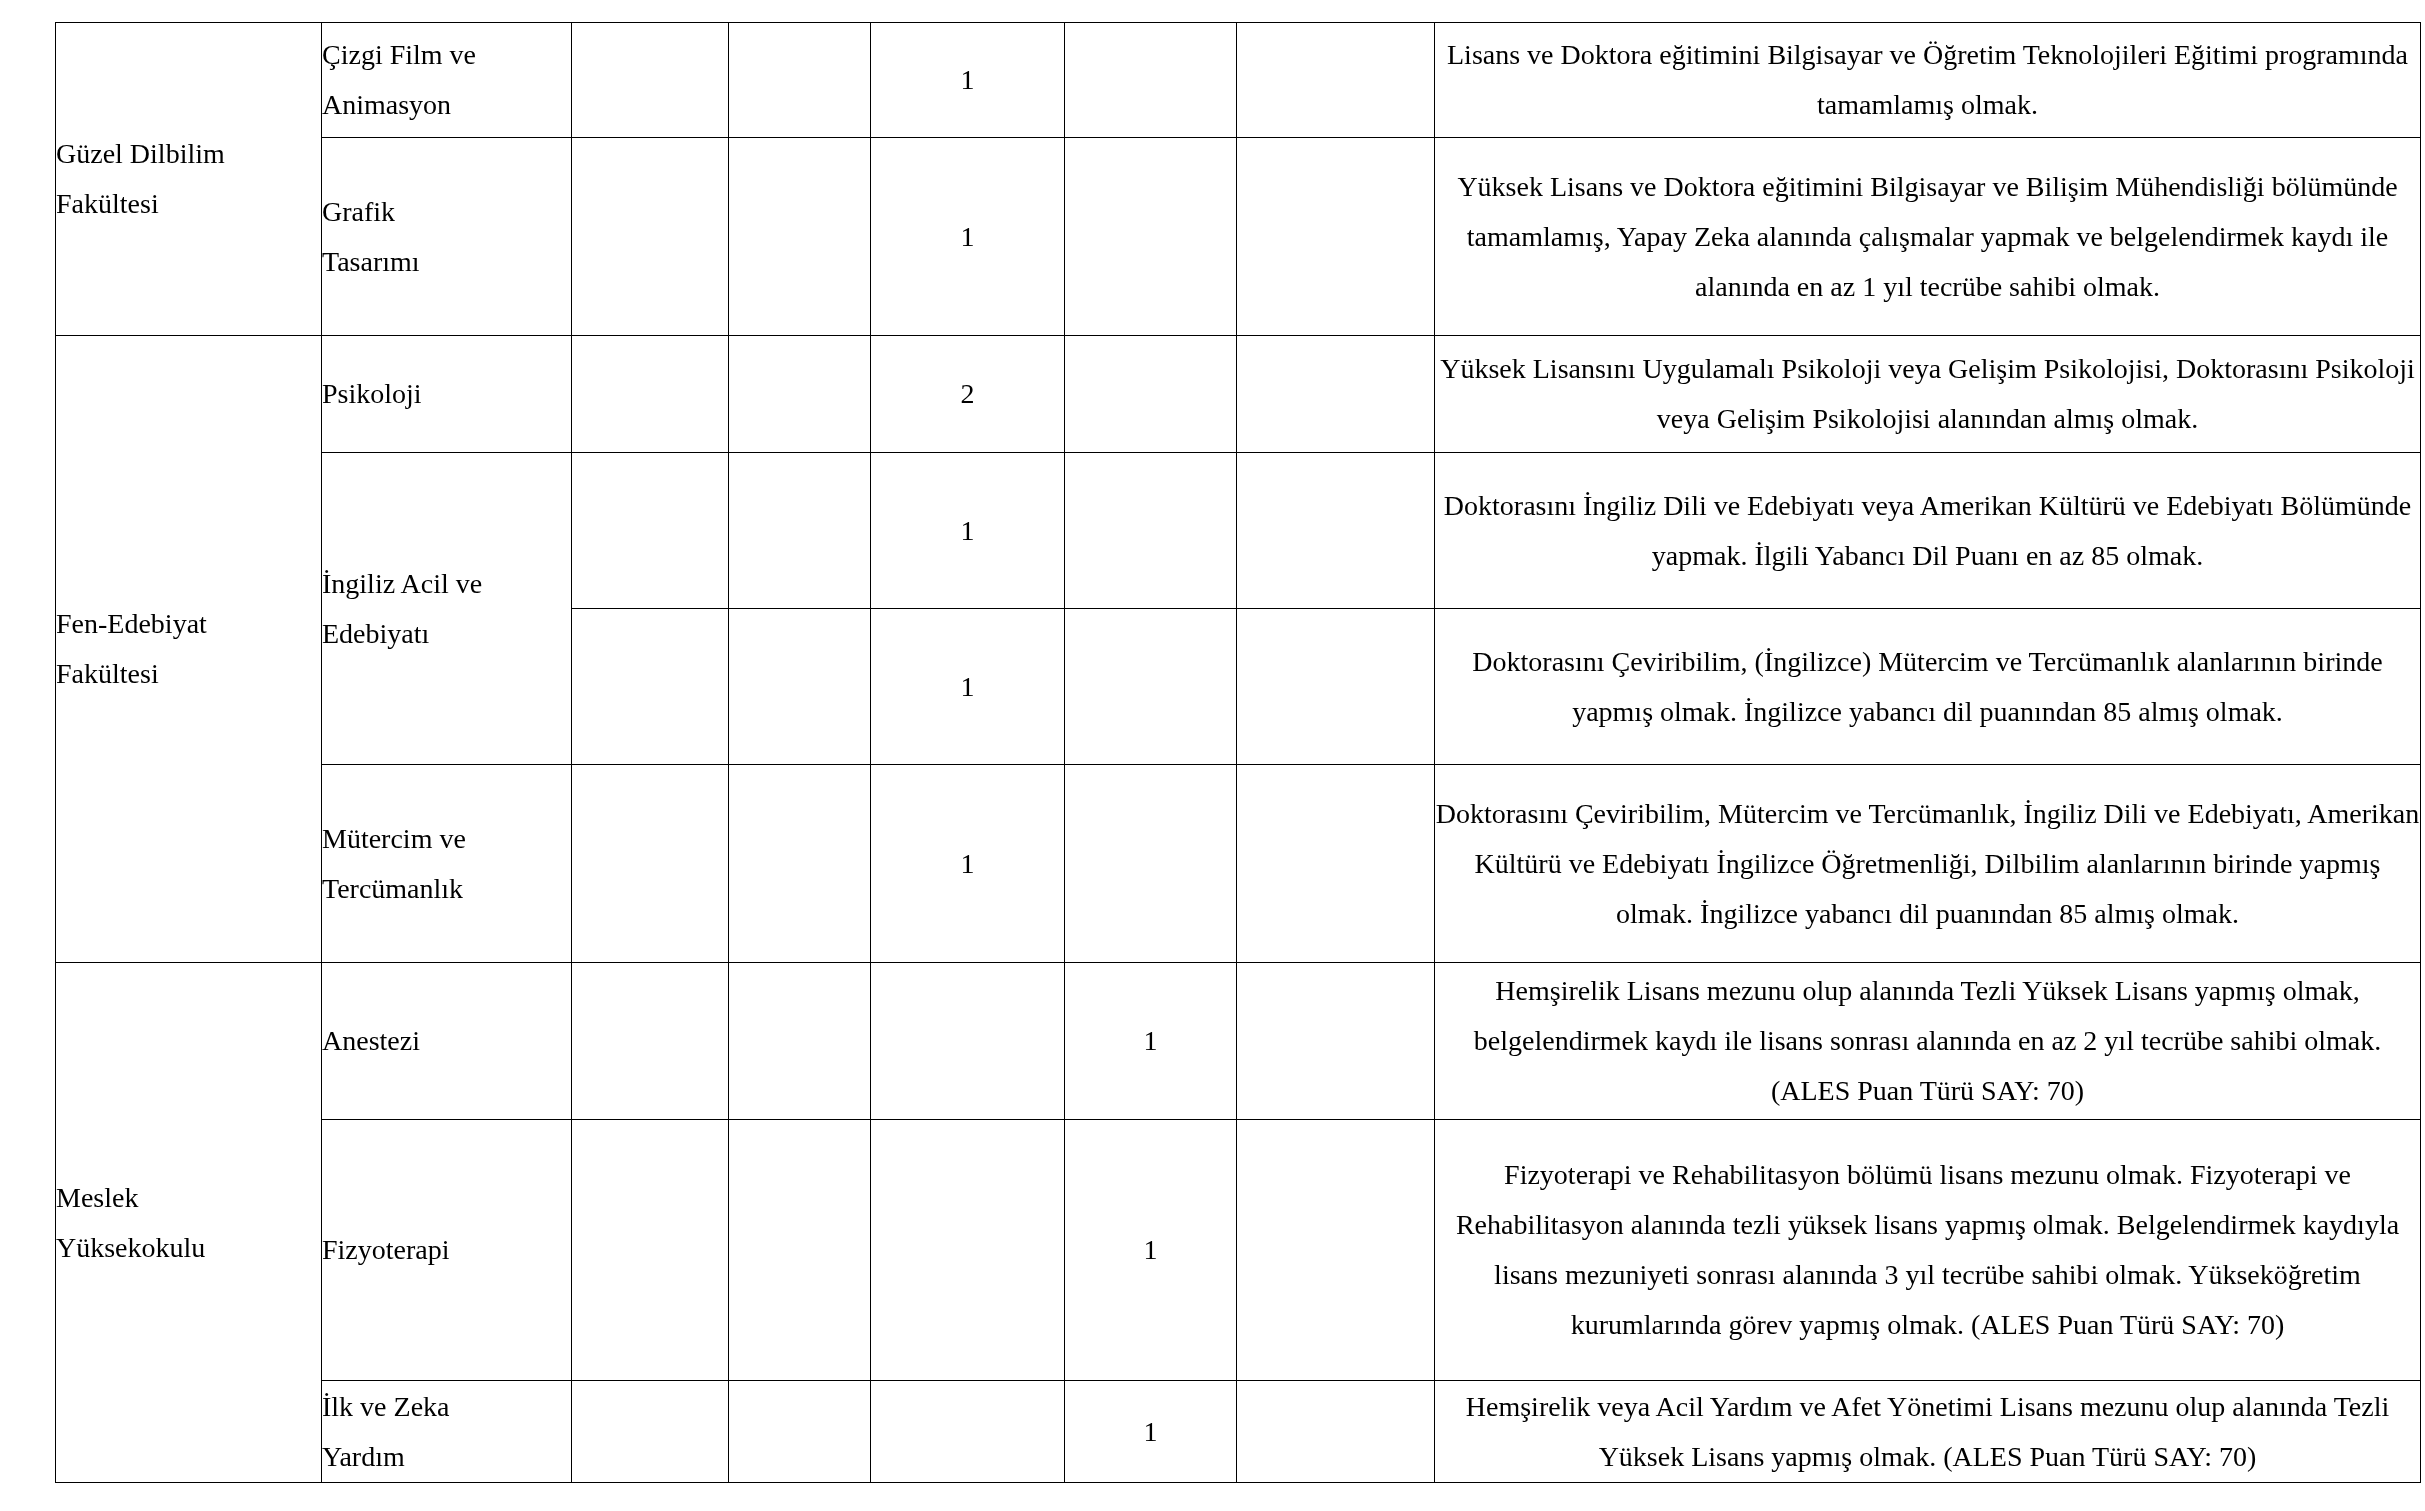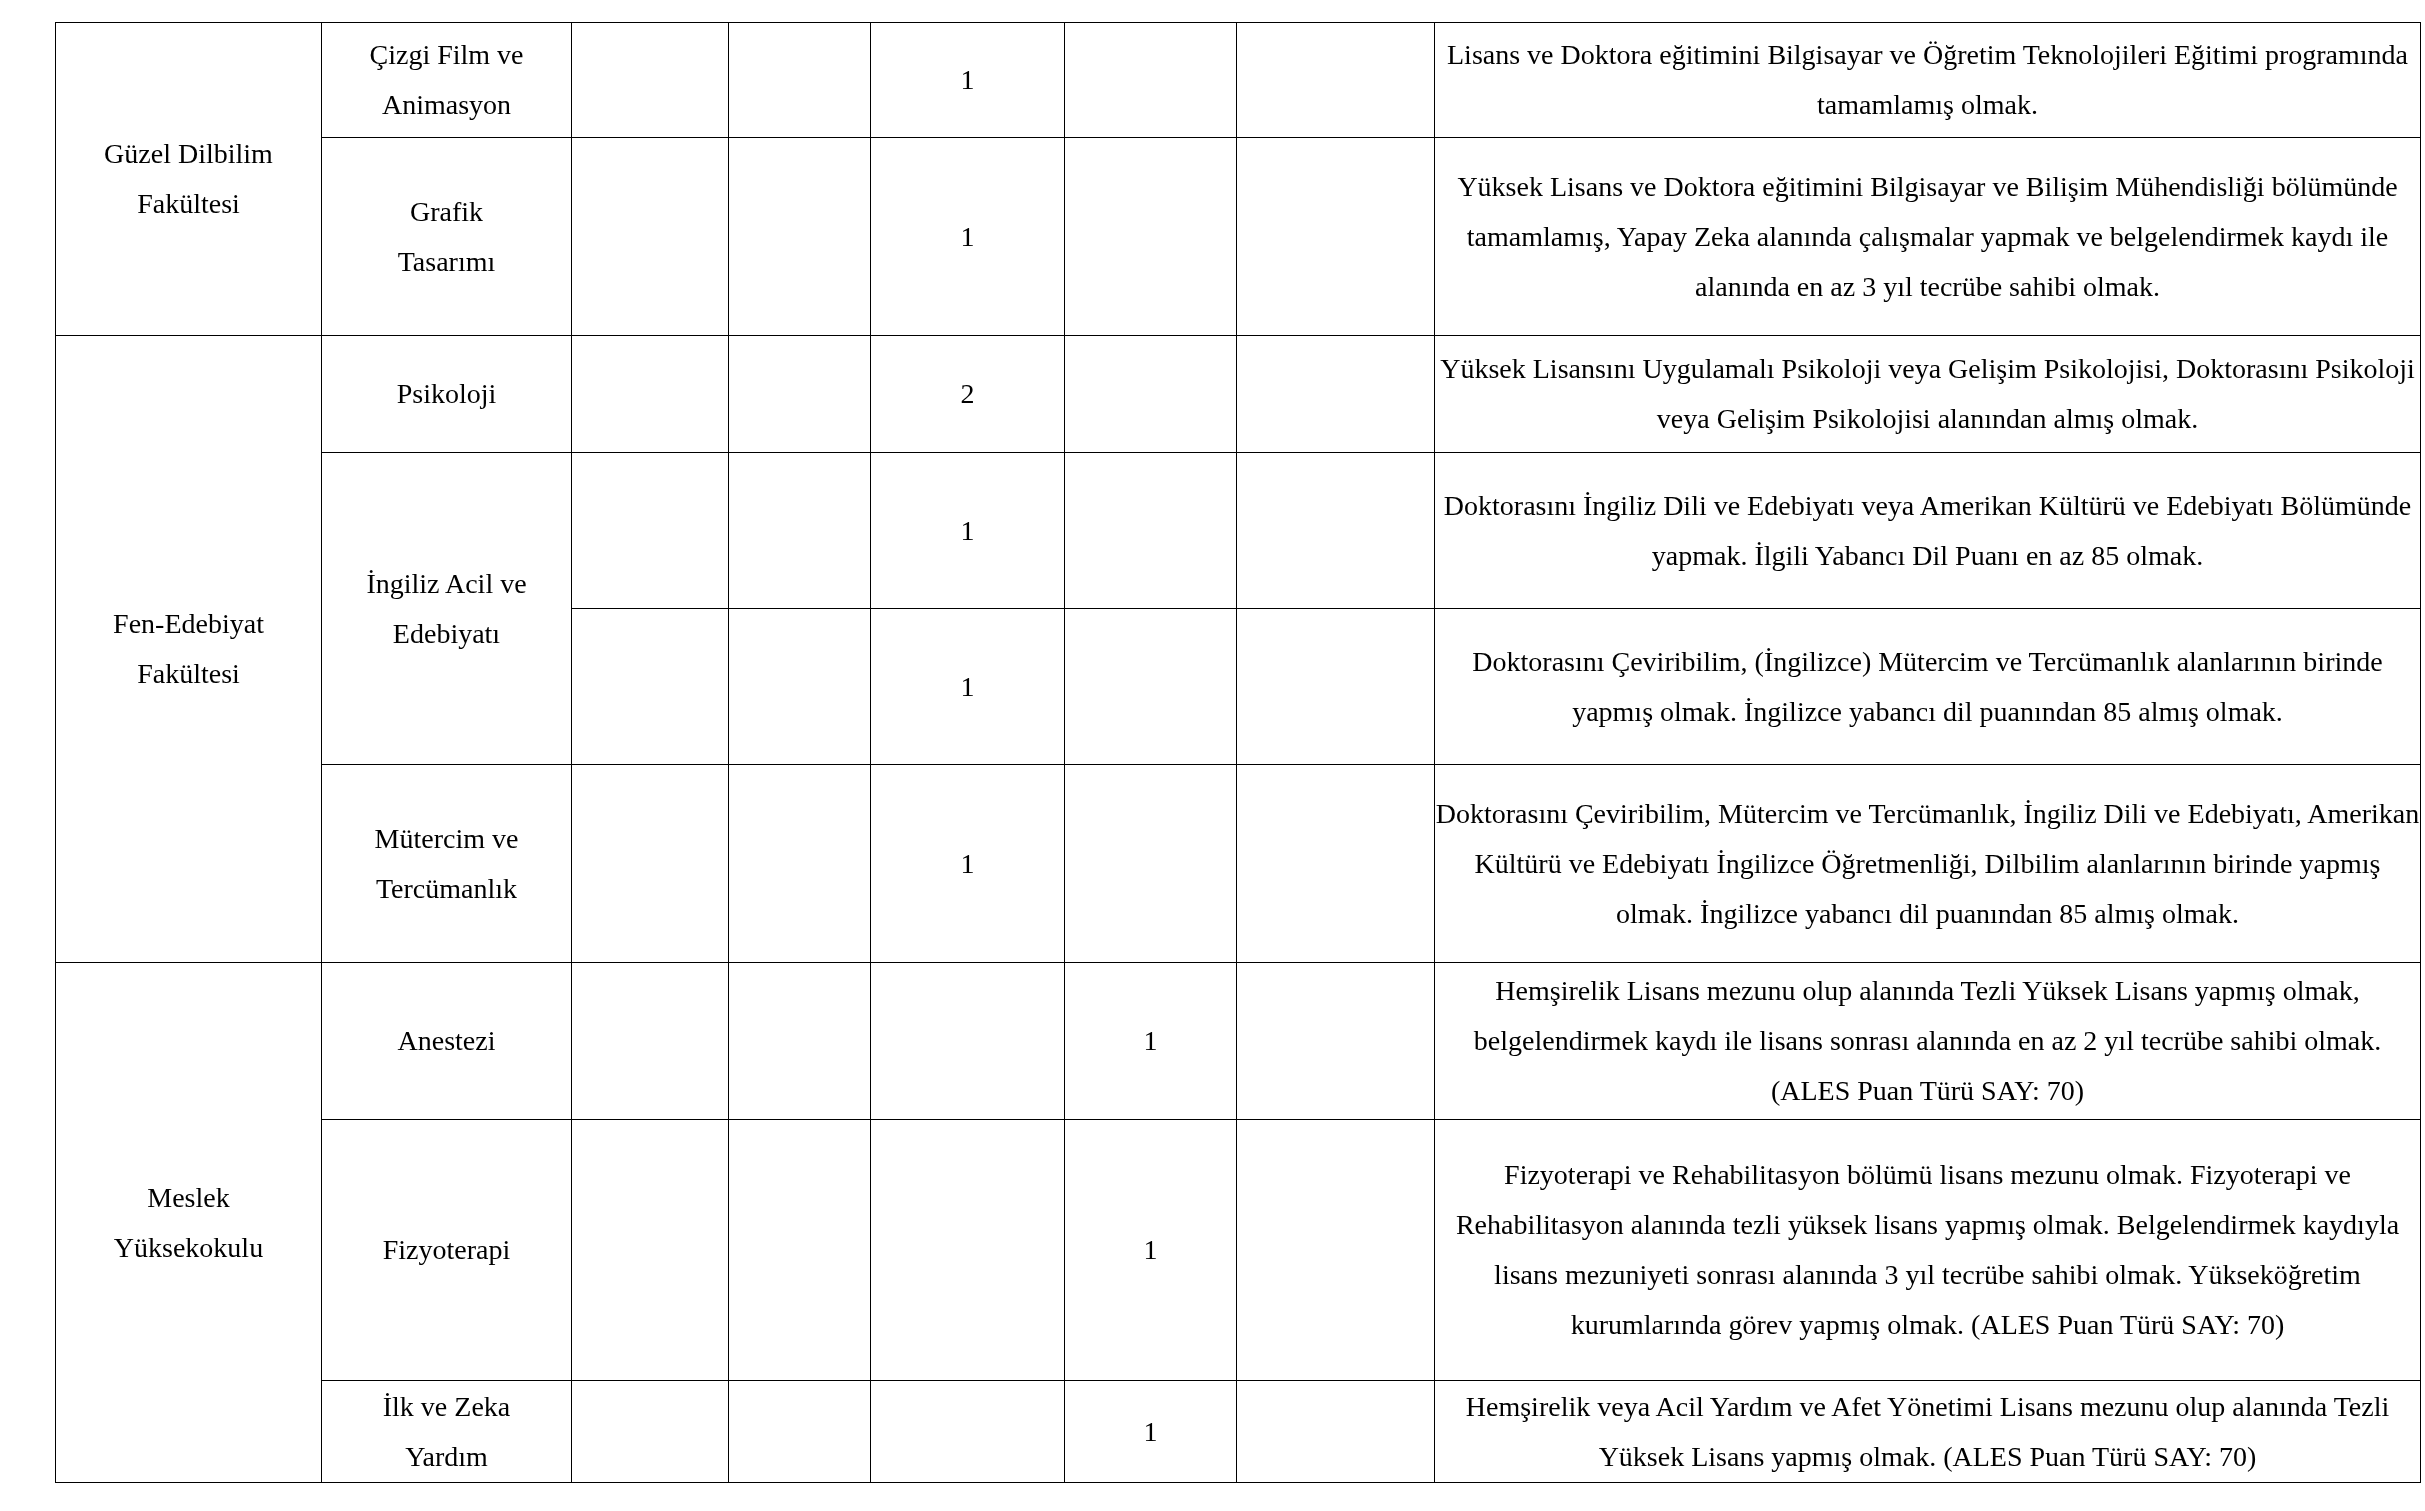--- a/index.html
+++ b/index.html
@@ -25,21 +25,21 @@
   }
   table.positions td {
     border: 1.6px solid #000000;
     font-size: 28px;
     line-height: 50px;
     vertical-align: middle;
     padding: 0;
     overflow: hidden;
   }
   td.center {
-    text-align: center;
+    text-align: left;
     white-space: pre-line;
     padding: 0 6.3px;
   }
   td.num {
     text-align: center;
   }
   td.req {
     text-align: center;
     padding: 3.1px 12.6px;
   }
@@ -84,21 +84,21 @@
     </tr>
 
     <tr class="r2">
       <td class="center">Grafik
 Tasarımı</td>
       <td class="num"></td>
       <td class="num"></td>
       <td class="num">1</td>
       <td class="num"></td>
       <td class="num"></td>
-      <td class="req">Yüksek Lisans ve Doktora eğitimini Bilgisayar ve Bilişim Mühendisliği bölümünde tamamlamış, Yapay Zeka alanında çalışmalar yapmak ve belgelendirmek kaydı ile alanında en az 3 yıl tecrübe sahibi olmak.</td>
+      <td class="req">Yüksek Lisans ve Doktora eğitimini Bilgisayar ve Bilişim Mühendisliği bölümünde tamamlamış, Yapay Zeka alanında çalışmalar yapmak ve belgelendirmek kaydı ile alanında en az 1 yıl tecrübe sahibi olmak.</td>
     </tr>
 
     <tr class="r3">
       <td class="center" rowspan="4">Fen-Edebiyat
 Fakültesi</td>
       <td class="center">Psikoloji</td>
       <td class="num"></td>
       <td class="num"></td>
       <td class="num">2</td>
       <td class="num"></td>

